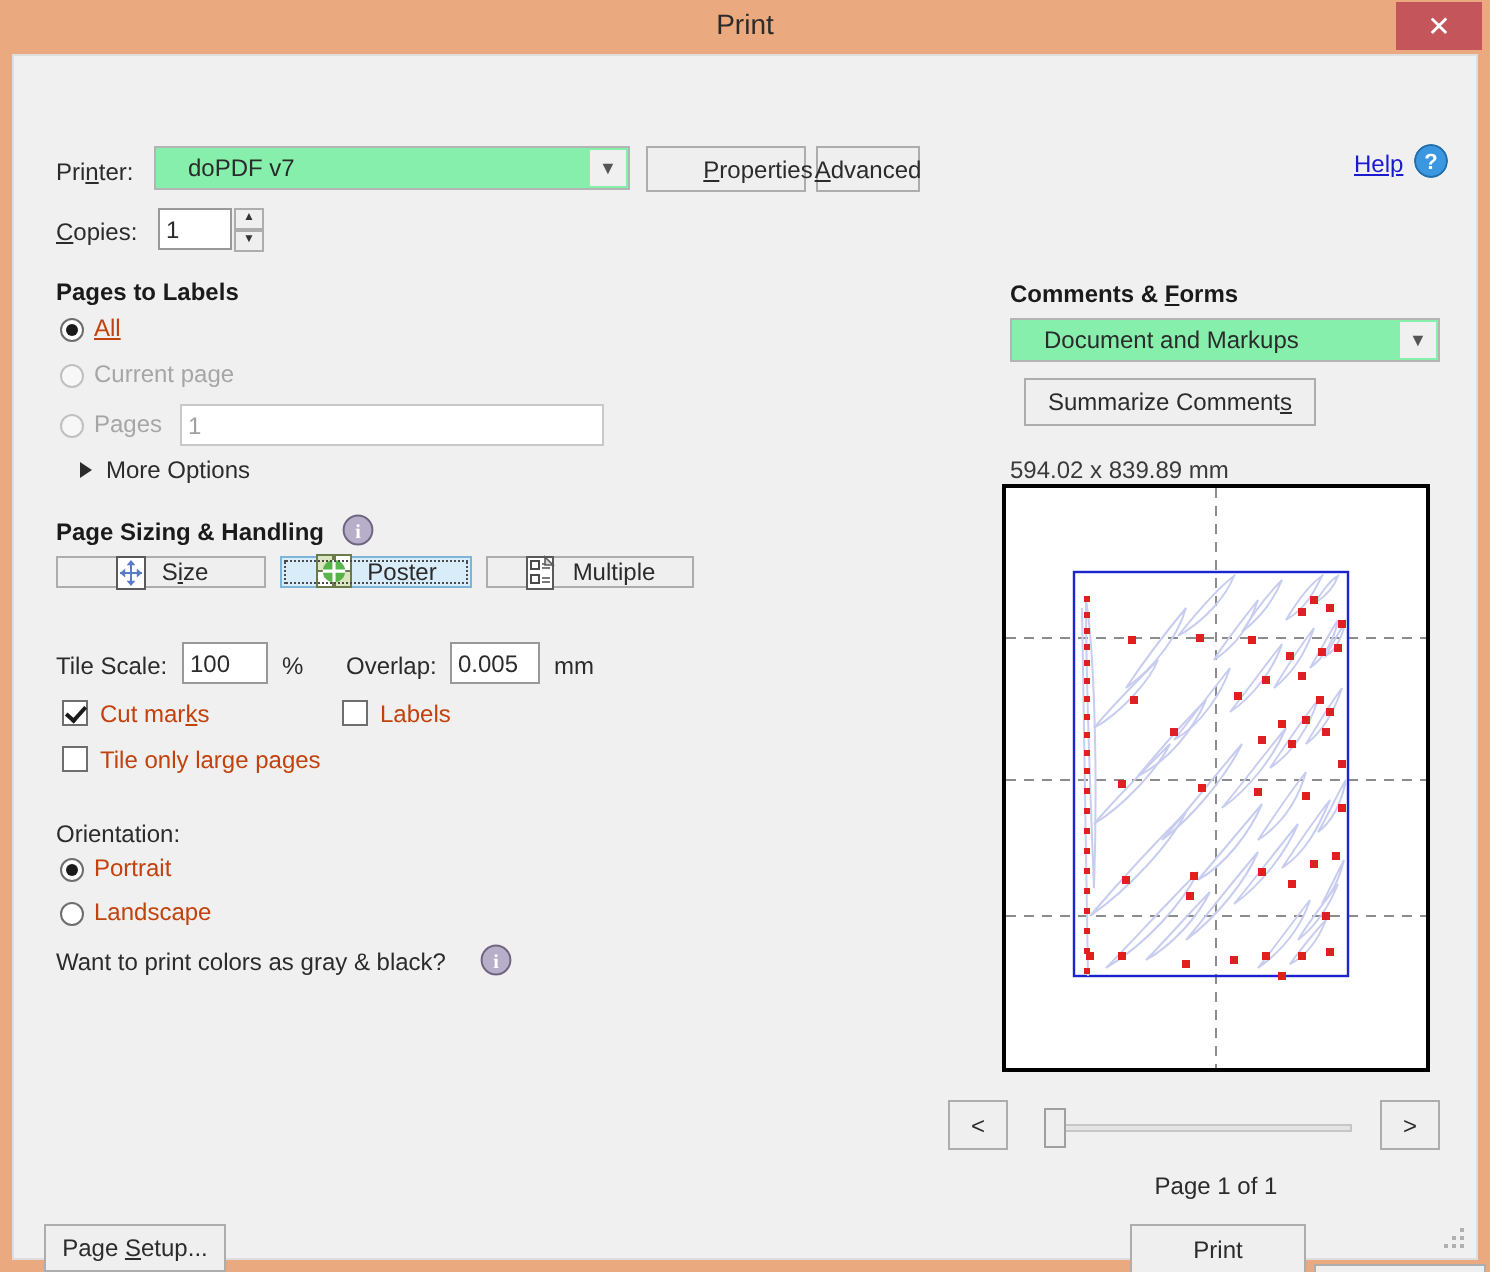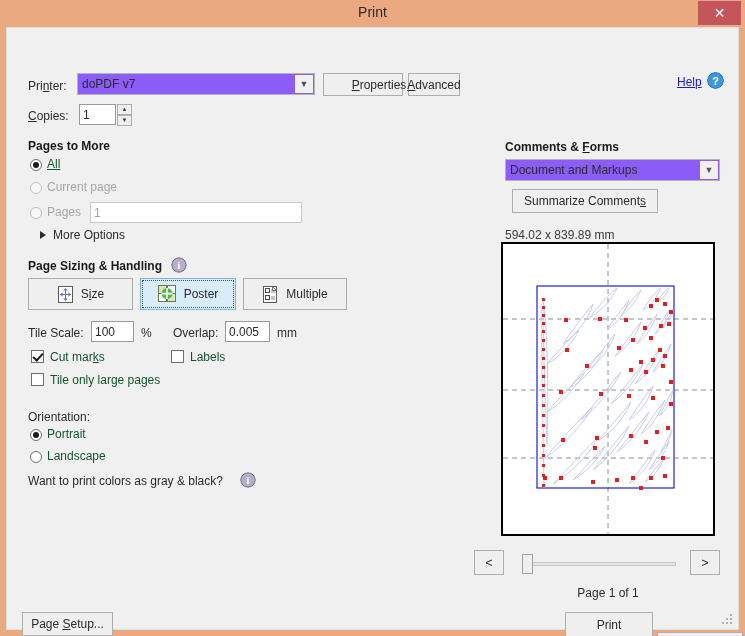--- a/index.html
+++ b/index.html
@@ -61,26 +61,26 @@
   .lbl { color: #2b2b2b; font-size: 12px; }
   .mnem { text-decoration: underline; }
   .section-title { font-weight: bold; font-size: 12px; color: #1a1a1a; }
 
   
   .abs { position: absolute; }
 
   
   .combo {
     box-sizing: border-box;
-    background: #8b5cf6;
+    background: #86efac;
     border: 1px solid #b4b4b4;
     height: 22px;
     font-size: 12px;
     color: #2b2b2b;
-    padding: 2px 20px 2px 4px;
+    padding: 2px 20px 2px 16px;
     line-height: 17px;
     white-space: nowrap;
     overflow: hidden;
   }
   .combo .arrow {
     position: absolute;
     right: 1px; top: 1px;
     width: 18px; height: 18px;
     background: #f0f0f0;
     color: #555;
@@ -154,28 +154,28 @@
   }
   .checkbox.checked::after {
     content: "";
     position: absolute;
     left: 3px; top: 0px;
     width: 4px; height: 8px;
     border: solid #1a1a1a;
     border-width: 0 2px 2px 0;
     transform: rotate(42deg);
   }
-  .rlabel { position: absolute; font-size: 12px; color: #14532d; }
+  .rlabel { position: absolute; font-size: 12px; color: #c2410c; }
   .rlabel.disabled { color: #a6a6a6; }
 
   
   .modebtn {
     position: absolute;
     box-sizing: border-box;
-    height: 32px;
+    height: 16px;
     background: #efefef;
     border: 1px solid #adadad;
     display: flex;
     align-items: center;
     justify-content: center;
     gap: 7px;
     font-size: 12px;
     color: #2b2b2b;
     cursor: pointer;
   }
@@ -277,21 +277,21 @@
 
     <div class="abs lbl" style="left:21px; top:81px;">
       <span class="mnem">C</span>opies:
     </div>
     <div class="abs textbox" style="left:72px; top:76px; width:37px;">1</div>
     <div class="spin-box" style="left:110px; top:76px;">
       <div class="spin-half">▲</div>
       <div class="spin-half">▼</div>
     </div>
 
-    <div class="abs section-title" style="left:21px; top:111px;">Pages to More</div>
+    <div class="abs section-title" style="left:21px; top:111px;">Pages to Labels</div>
 
     <div class="radio checked" style="left:23px; top:131px;"></div>
     <div class="rlabel" style="left:40px; top:129px;">
       <span class="mnem">All</span>
     </div>
 
     <div class="radio disabled" style="left:23px; top:154px;"></div>
     <div class="rlabel disabled" style="left:40px; top:152px;">Current page</div>
 
     <div class="radio disabled" style="left:23px; top:179px;"></div>

